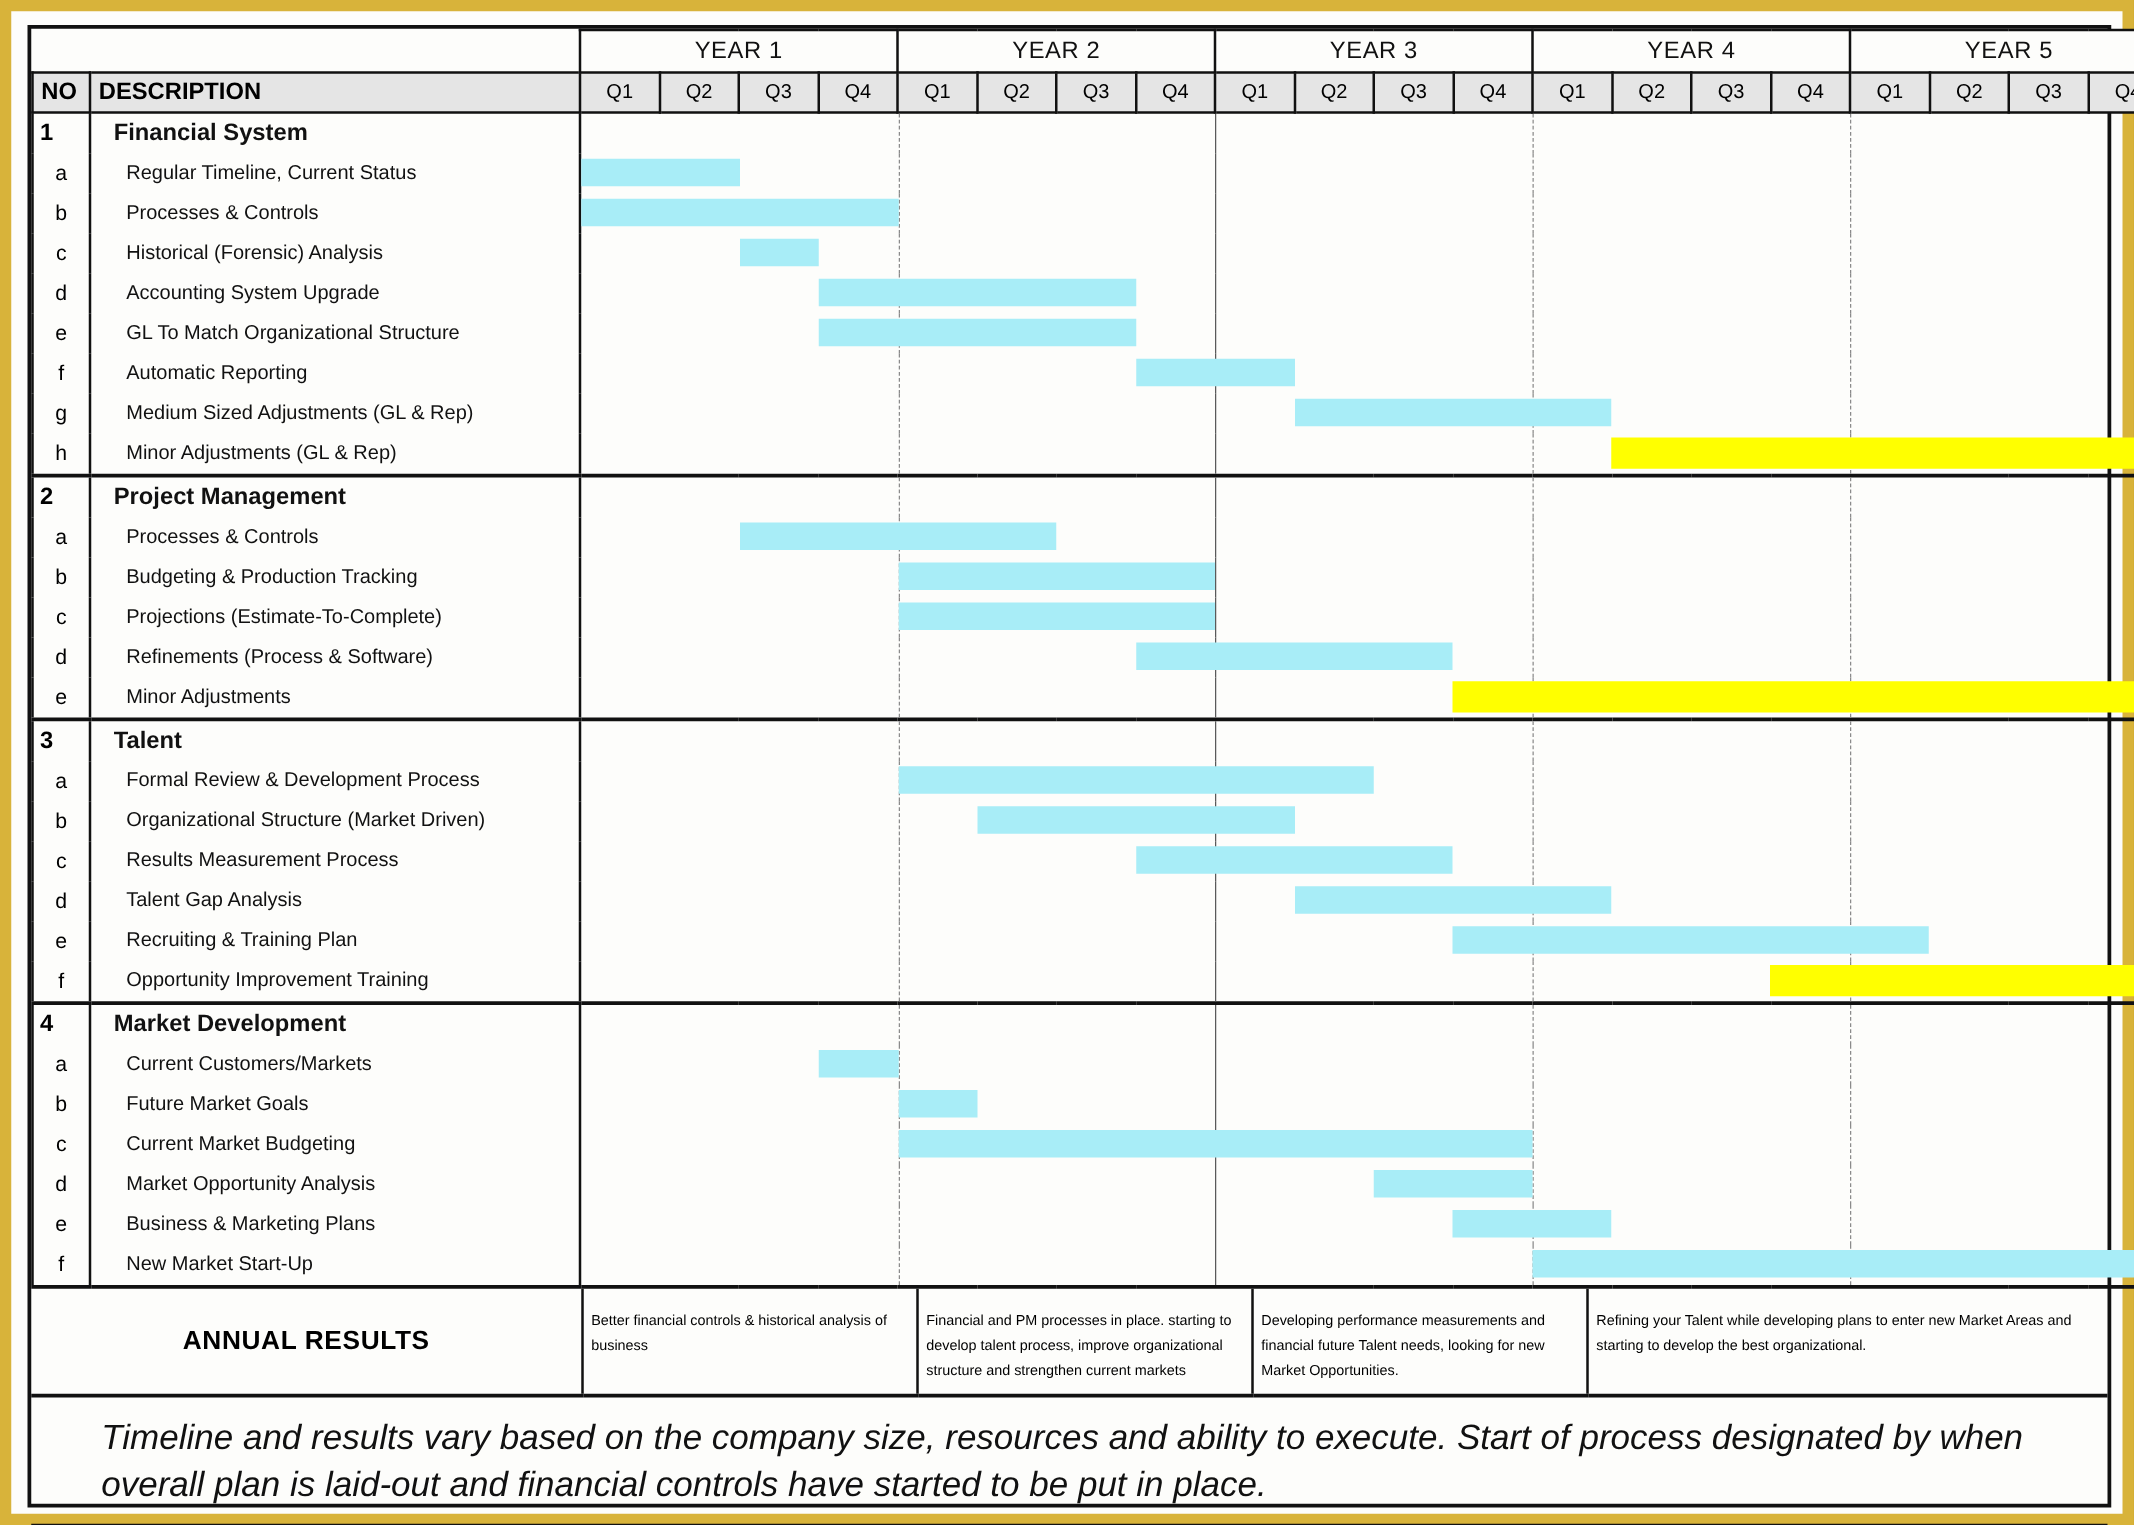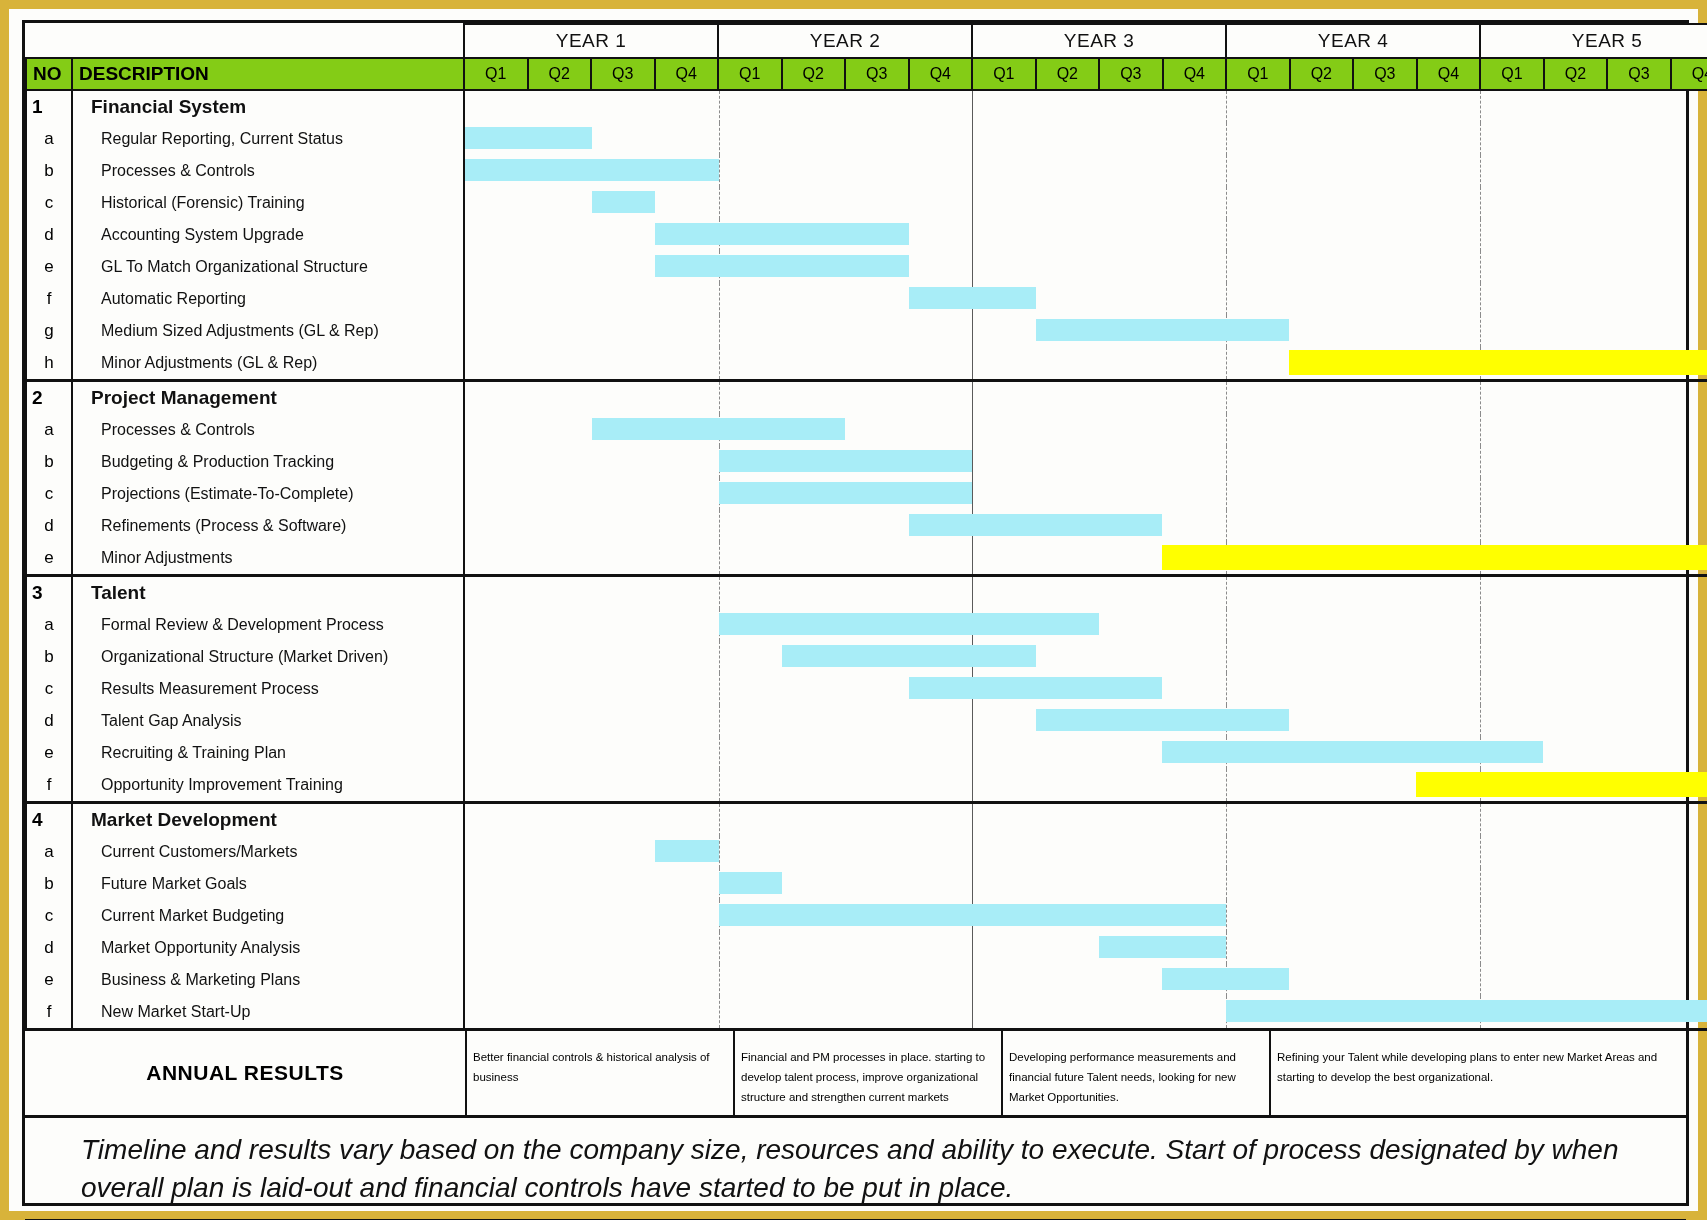--- a/index.html
+++ b/index.html
@@ -53,21 +53,21 @@
     border:2px solid #111;
     background:#fdfdfb;
     letter-spacing:.5px;
   }
   tr.hdr-year td.blank{border:none;background:transparent;}
   tr.hdr-q td{
     height:28px;
     text-align:center;
     font-size:16px;
     border:2px solid #111;
-    background:#84cc16;
+    background:#e5e5e5;
   }
   tr.hdr-q td.no-cell,tr.hdr-q td.desc-cell{
     font-weight:bold;
     font-size:19px;
     text-align:left;
     padding-left:6px;
   }
   
   td.no{
     font-size:17px;text-align:center;
@@ -232,21 +232,21 @@
                 <div class="barwrap">
                   <div class="vline" style="left: 20%;"></div>
                   <div class="vline solid" style="left: 40%;"></div>
                   <div class="vline" style="left: 60%;"></div>
                   <div class="vline" style="left: 80%;"></div>
                 </div>
               </td>
             </tr>
             <tr>
               <td class="no">a</td>
-              <td class="desc">Regular Reporting, Current Status</td>
+              <td class="desc">Regular Timeline, Current Status</td>
               <td class="gantt" colspan="20">
                 <div class="barwrap">
                   <div class="vline" style="left: 20%;"></div>
                   <div class="vline solid" style="left: 40%;"></div>
                   <div class="vline" style="left: 60%;"></div>
                   <div class="vline" style="left: 80%;"></div>
                   <div class="bar" style="left: 0%; width: 10%; background: rgb(168, 237, 247);"></div>
                 </div>
               </td>
             </tr>
@@ -258,21 +258,21 @@
                   <div class="vline" style="left: 20%;"></div>
                   <div class="vline solid" style="left: 40%;"></div>
                   <div class="vline" style="left: 60%;"></div>
                   <div class="vline" style="left: 80%;"></div>
                   <div class="bar" style="left: 0%; width: 20%; background: rgb(168, 237, 247);"></div>
                 </div>
               </td>
             </tr>
             <tr>
               <td class="no">c</td>
-              <td class="desc">Historical (Forensic) Training</td>
+              <td class="desc">Historical (Forensic) Analysis</td>
               <td class="gantt" colspan="20">
                 <div class="barwrap">
                   <div class="vline" style="left: 20%;"></div>
                   <div class="vline solid" style="left: 40%;"></div>
                   <div class="vline" style="left: 60%;"></div>
                   <div class="vline" style="left: 80%;"></div>
                   <div class="bar" style="left: 10%; width: 5%; background: rgb(168, 237, 247);"></div>
                 </div>
               </td>
             </tr>

